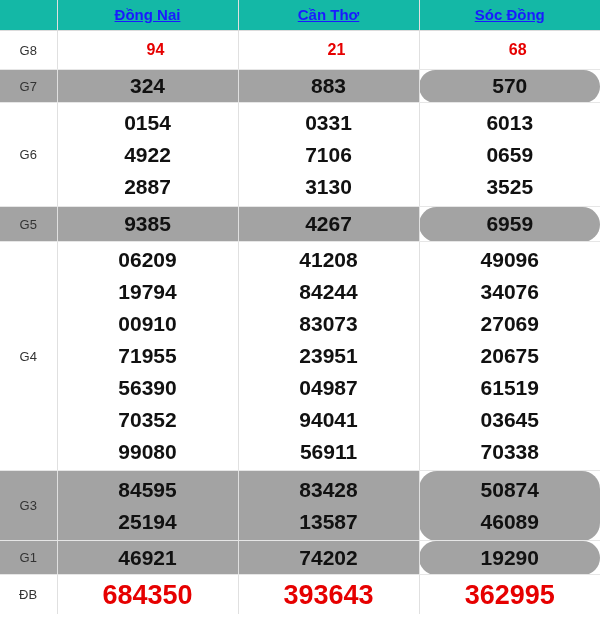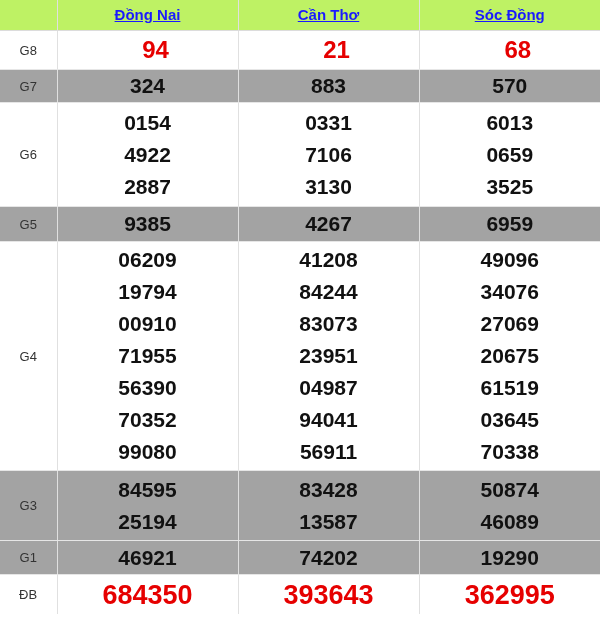--- a/index.html
+++ b/index.html
@@ -17,21 +17,21 @@
   #lottery-table {
     width: 600px;
     border-collapse: collapse;
     table-layout: fixed;
   }
 
   #lottery-table col.c-label { width: 57px; }
   #lottery-table col.c-prov  { width: 181px; }
 
   
-  thead tr { background: #bef264; }
+  thead tr { background: #14b8a6; }
   thead th {
     height: 30px;
     padding: 0;
     margin: 0;
     border-right: 1px solid #e0e0e0;
     border-bottom: 1px solid #dcdcdc;
     text-align: center;
     vertical-align: middle;
     font-weight: bold;
     font-size: 15px;
@@ -53,40 +53,40 @@
   tbody tr.plain  { background: #ffffff; }
 
   tbody td {
     padding: 0;
     margin: 0;
     border-right: 1px solid #e0e0e0;
     border-bottom: 1px solid #e6e6e6;
     text-align: center;
     vertical-align: middle;
   }
-  tbody td:last-child { border-right: none; }
+  tbody td:last-child { border-right: none; border-radius: 18px; }
   tbody tr:last-child td { border-bottom: none; }
 
   td.lbl {
     font-size: 13px;
     color: #333333;
     font-weight: normal;
     letter-spacing: 0.2px;
   }
 
   td.nums {
     font-size: 21px;
     font-weight: bold;
     color: #111111;
     line-height: 32px;
   }
   td.nums .n { display: block; }
 
   
-  tr.row-g8 td.nums { color: #e60000; font-size: 24px; padding-left: 16px; }
+  tr.row-g8 td.nums { color: #e60000; font-size: 16px; padding-left: 16px; }
   tr.row-db td.nums { color: #e60000; font-size: 27px; }
   tr.row-db td.lbl  { font-size: 13px; }
 
   
   tr.row-g8 td { height: 38px; }
   tr.row-g7 td { height: 32px; }
   tr.row-g6 td { height: 103px; }
   tr.row-g5 td { height: 34px; }
   tr.row-g4 td { height: 228px; }
   tr.row-g3 td { height: 69px; }

